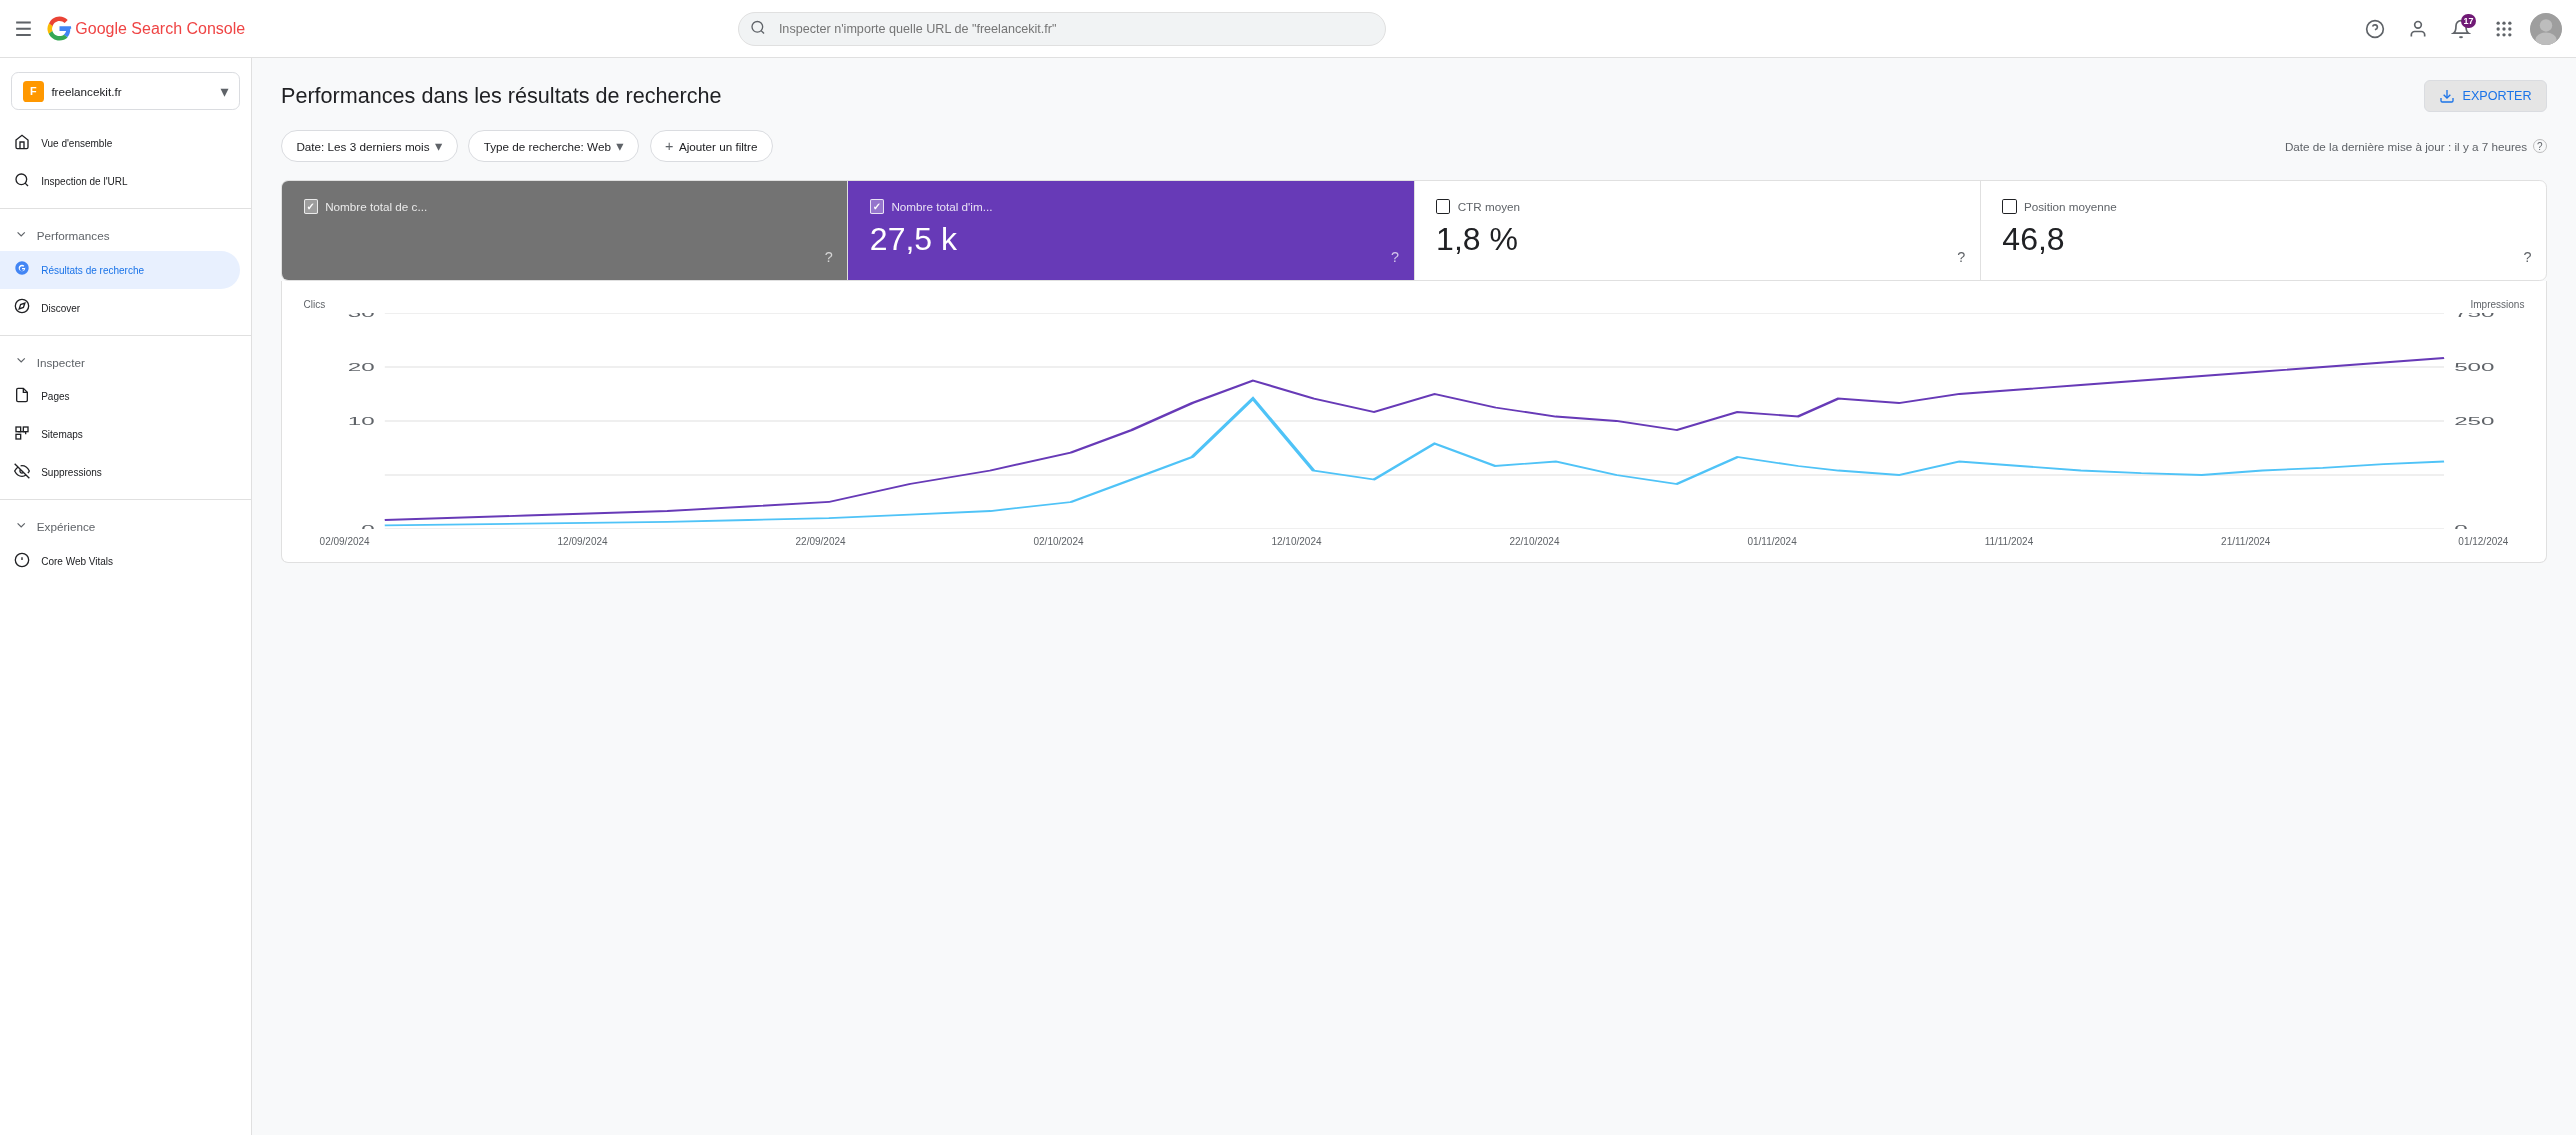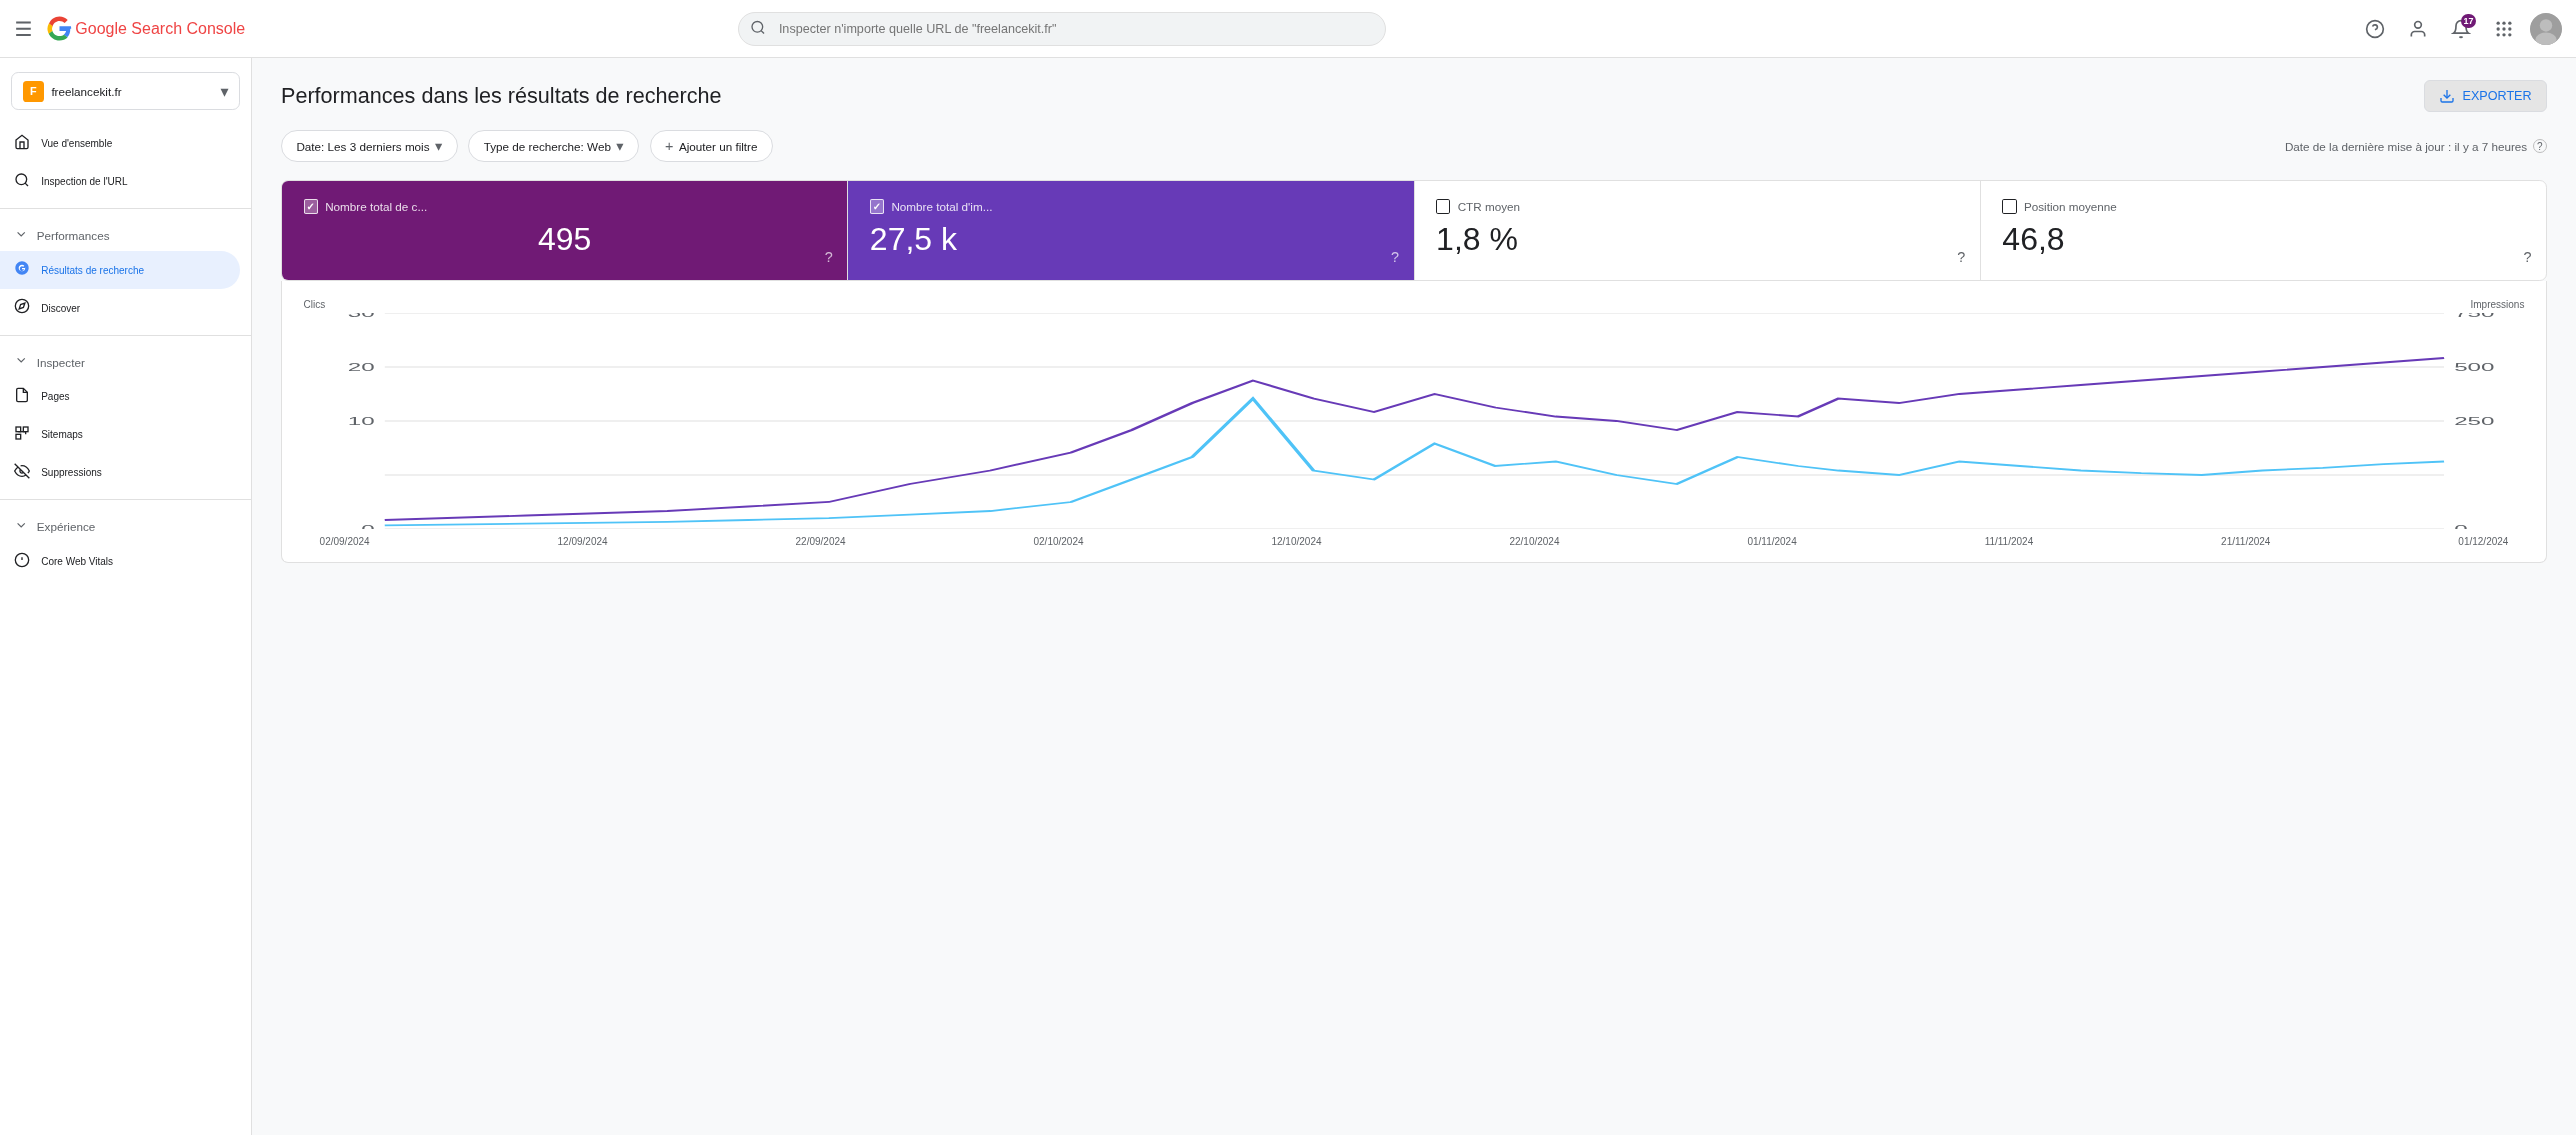--- a/index.html
+++ b/index.html
@@ -47,21 +47,21 @@
     .filters { display: flex; align-items: center; gap: 10.8px; margin-bottom: 18px; flex-wrap: wrap; }
     .filter-chip { display: flex; align-items: center; gap: 5.4px; padding: 7.2px 14.4px; border: 0.9px solid #dadce0; border-radius: 18px; cursor: pointer; background: #fff; font-size: 11.7px; color: #202124; }
     .filter-chip .chevron { color: #5f6368; font-size: 14.4px; }
     .add-filter-btn { display: flex; align-items: center; gap: 5.4px; padding: 7.2px 14.4px; border: 0.9px solid #dadce0; border-radius: 18px; cursor: pointer; background: #fff; font-size: 11.7px; color: #202124; }
     .last-update { margin-left: auto; font-size: 11.7px; color: #5f6368; display: flex; align-items: center; gap: 5.4px; }
 
     
     .metrics-row { display: flex; margin-bottom: 0; border: 0.9px solid #e0e0e0; border-radius: 7.2px; overflow: hidden; background: #fff; }
     .metric-card { flex: 1; padding: 18px 21.6px; border-right: 0.9px solid #e0e0e0; position: relative; cursor: pointer; }
     .metric-card:last-child { border-right: none; }
-    .metric-card.selected-blue { background: #701a75; color: #fff; text-align: center; }
+    .metric-card.selected-blue { background: #737373; color: #fff; }
     .metric-card.selected-purple { background: #673ab7; color: #fff; }
     .metric-card.selected-blue .metric-label, .metric-card.selected-purple .metric-label { color: rgba(255,255,255,0.85); }
     .metric-card.selected-blue .metric-help, .metric-card.selected-purple .metric-help { color: rgba(255,255,255,0.7); }
     .metric-header { display: flex; align-items: center; gap: 7.2px; margin-bottom: 7.2px; }
     .metric-checkbox { width: 14.4px; height: 14.4px; border: 1.8px solid currentColor; border-radius: 1.8px; display: flex; align-items: center; justify-content: center; font-size: 10.8px; flex-shrink: 0; }
     .metric-checkbox.checked { background: currentColor; }
     .metric-checkbox.checked::after { content: '✓'; color: #1a73e8; font-size: 10px; font-weight: 700; }
     .metric-card.selected-blue .metric-checkbox.checked::after,
     .metric-card.selected-purple .metric-checkbox.checked::after { color: #fff; }
     .metric-card.selected-blue .metric-checkbox,
@@ -310,21 +310,20 @@
         </div>
       </div>
 
       <div class="metrics-row">
 
         <div class="metric-card selected-blue">
           <div class="metric-header">
             <div class="metric-checkbox checked"></div>
             <span class="metric-label">Nombre total de c...</span>
           </div>
-          <div class="metric-value">495</div>
           <span class="metric-help">?</span>
         </div>
 
         <div class="metric-card selected-purple">
           <div class="metric-header">
             <div class="metric-checkbox checked"></div>
             <span class="metric-label">Nombre total d'im...</span>
           </div>
           <div class="metric-value">27,5 k</div>
           <span class="metric-help">?</span>

